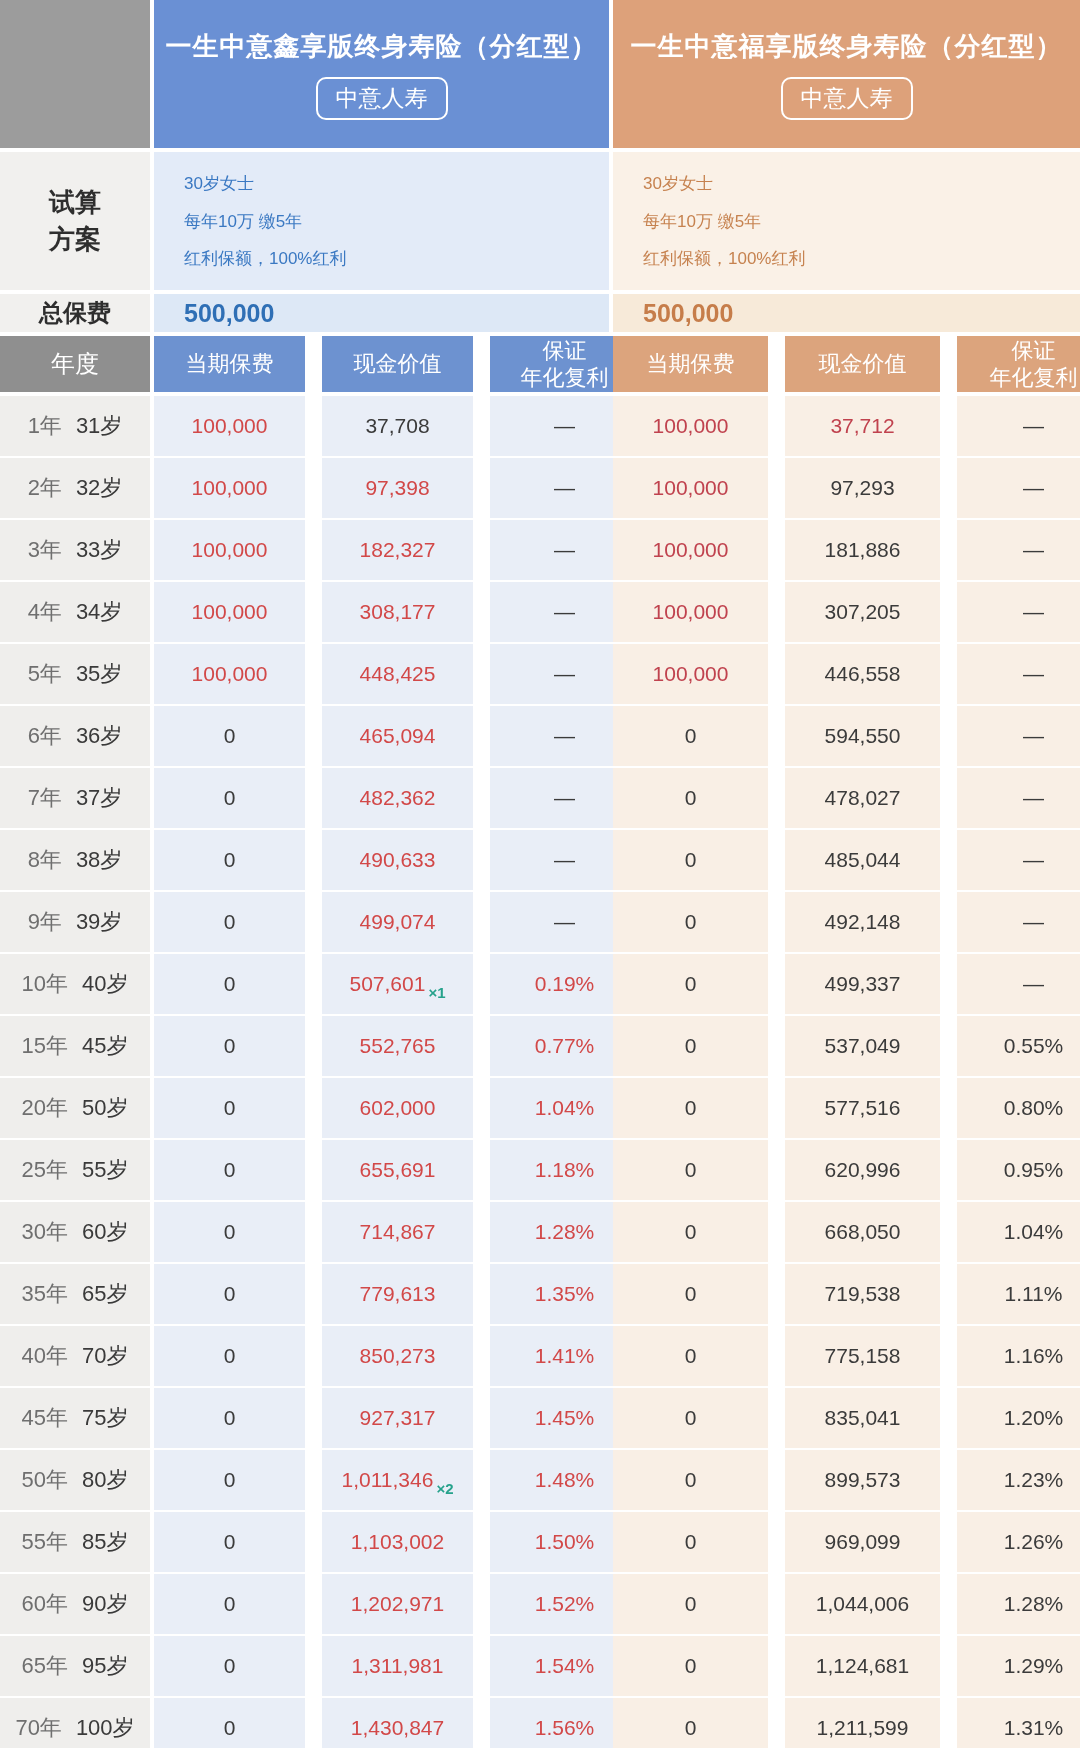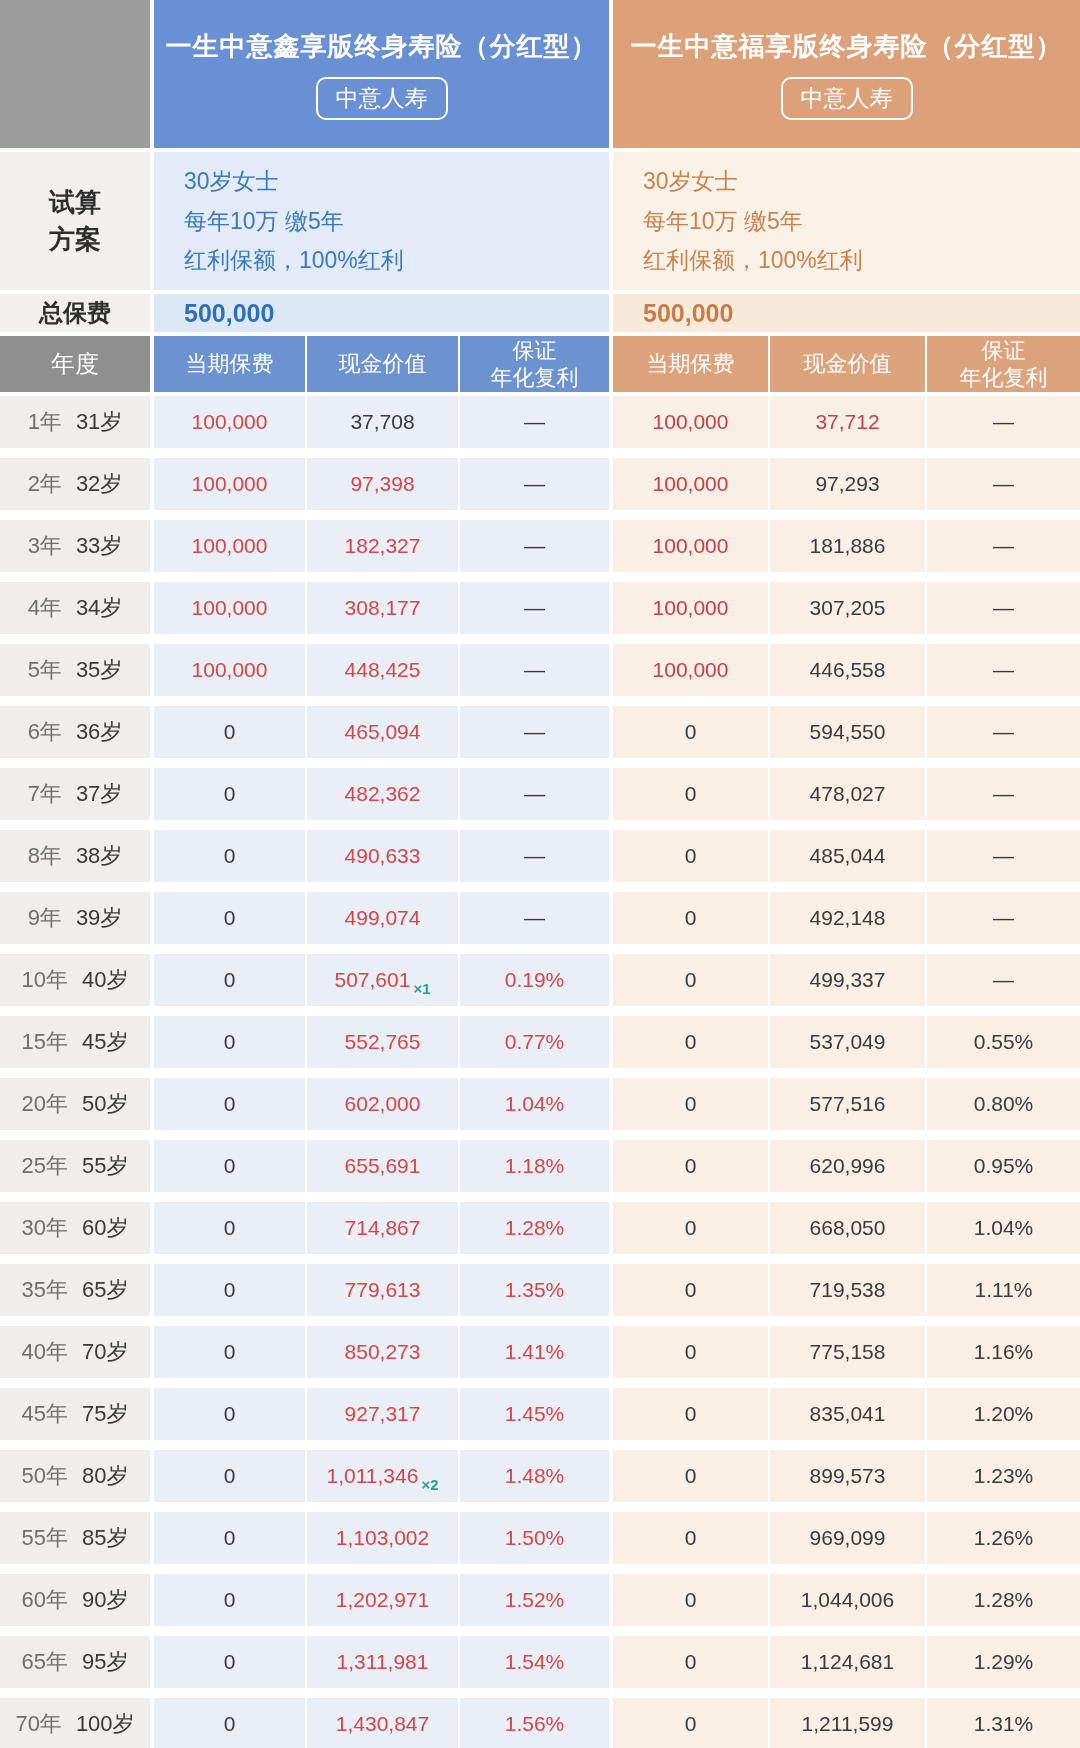--- a/index.html
+++ b/index.html
@@ -16,49 +16,49 @@
   .header-block{display:flex;flex-direction:column;align-items:center;justify-content:center;gap:13px;}
   .hb1{background:var(--product1-header);}
   .hb2{background:var(--product2-header);}
   .prod-title{color:#fff;font-size:26px;font-weight:bold;letter-spacing:1px;white-space:nowrap;}
   .badge{color:#fff;font-size:23px;border:2px solid #fff;border-radius:10px;padding:4px 18px;}
 
   
   .plan-row{height:138px;border-radius:16px;}
   .plan-label{background:var(--label-bg);display:flex;flex-direction:column;align-items:center;justify-content:center;
               font-size:26px;font-weight:bold;color:#2e2e2e;line-height:37px;}
-  .plan-cell{display:flex;flex-direction:column;justify-content:space-evenly;padding:6px 0 6px 30px;font-size:23px;}
+  .plan-cell{display:flex;flex-direction:column;justify-content:space-evenly;padding:6px 0 6px 30px;font-size:17px;}
   .plan1{background:var(--product1-plan-bg);color:var(--product1-text);}
   .plan2{background:var(--product2-plan-bg);color:var(--product2-text);}
 
   
   .premium-row{height:38px;}
   .total-label{background:var(--label-bg);display:flex;align-items:center;justify-content:center;
                font-size:24px;font-weight:bold;color:#2e2e2e;}
   .total-val{display:flex;align-items:center;padding-left:30px;font-size:25px;font-weight:bold;}
   .tv1{background:var(--product1-value-bg);color:var(--product1-value-text);}
   .tv2{background:var(--product2-value-bg);color:var(--product2-value-text);}
 
   
   .colhead-row{height:56px;}
   .year-head{background:var(--year-header-bg);display:flex;align-items:center;justify-content:center;
              color:#fff;font-size:24px;}
-  .cells{display:flex;gap:2px;}
+  .cells{display:flex;gap:17px;}
   .p1cells .cell{flex:0 0 151px;width:151px;}
   .p1cells .cell:last-child{flex:0 0 149px;width:149px;}
   .p2cells .cell{flex:0 0 155px;width:155px;}
   .p2cells .cell:last-child{flex:0 0 153px;width:153px;}
   .cell{display:flex;align-items:center;justify-content:center;box-sizing:border-box;}
   .head1{background:var(--product1-col-header);}
   .head2{background:var(--product2-col-header);}
   .cell.head{color:#fff;font-size:22px;}
   .two-line{flex-direction:column;line-height:27px;}
 
   
-  .data-row{height:52px;margin-bottom:10px;}
+  .data-row{height:60px;margin-bottom:2px;}
   .year-cell{background:var(--year-cell-bg);display:flex;align-items:center;justify-content:center;gap:14px;font-size:22px;}
   .year-cell .yr{color:#6f6f6f;}
   .year-cell .age{color:#3a3a3a;}
   .p1cells .cell.data{background:var(--product1-cell-bg);font-size:21px;}
   .p2cells .cell.data{background:var(--product2-cell-bg);font-size:21px;}
   .dk{color:var(--dark-text);}
   .p1cells .red{color:var(--product1-highlight);}
   .p2cells .red{color:var(--product2-highlight);}
   .note{color:var(--note-green);font-size:15px;margin-left:3px;position:relative;top:8px;font-weight:bold;}
 

